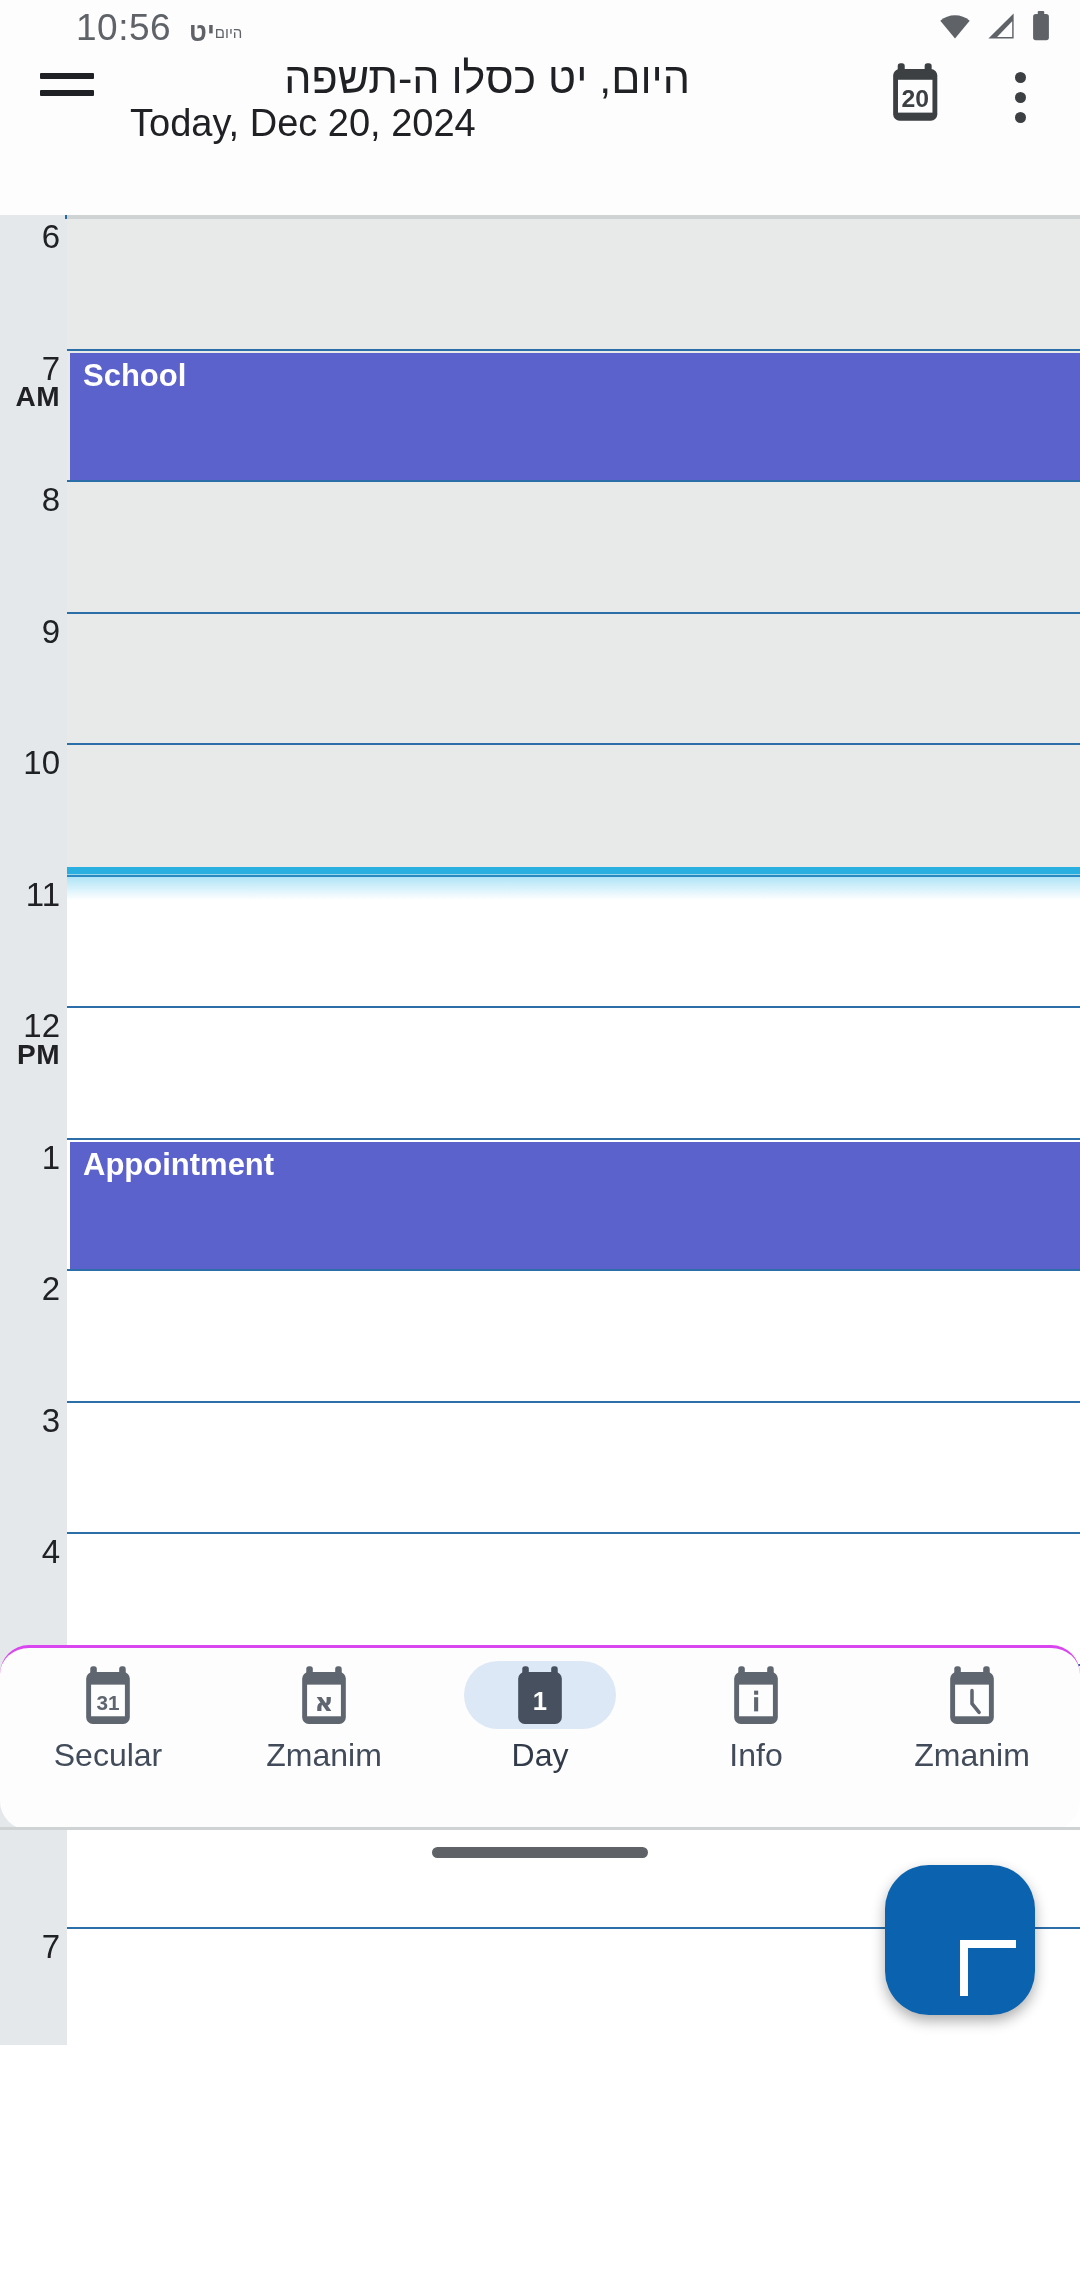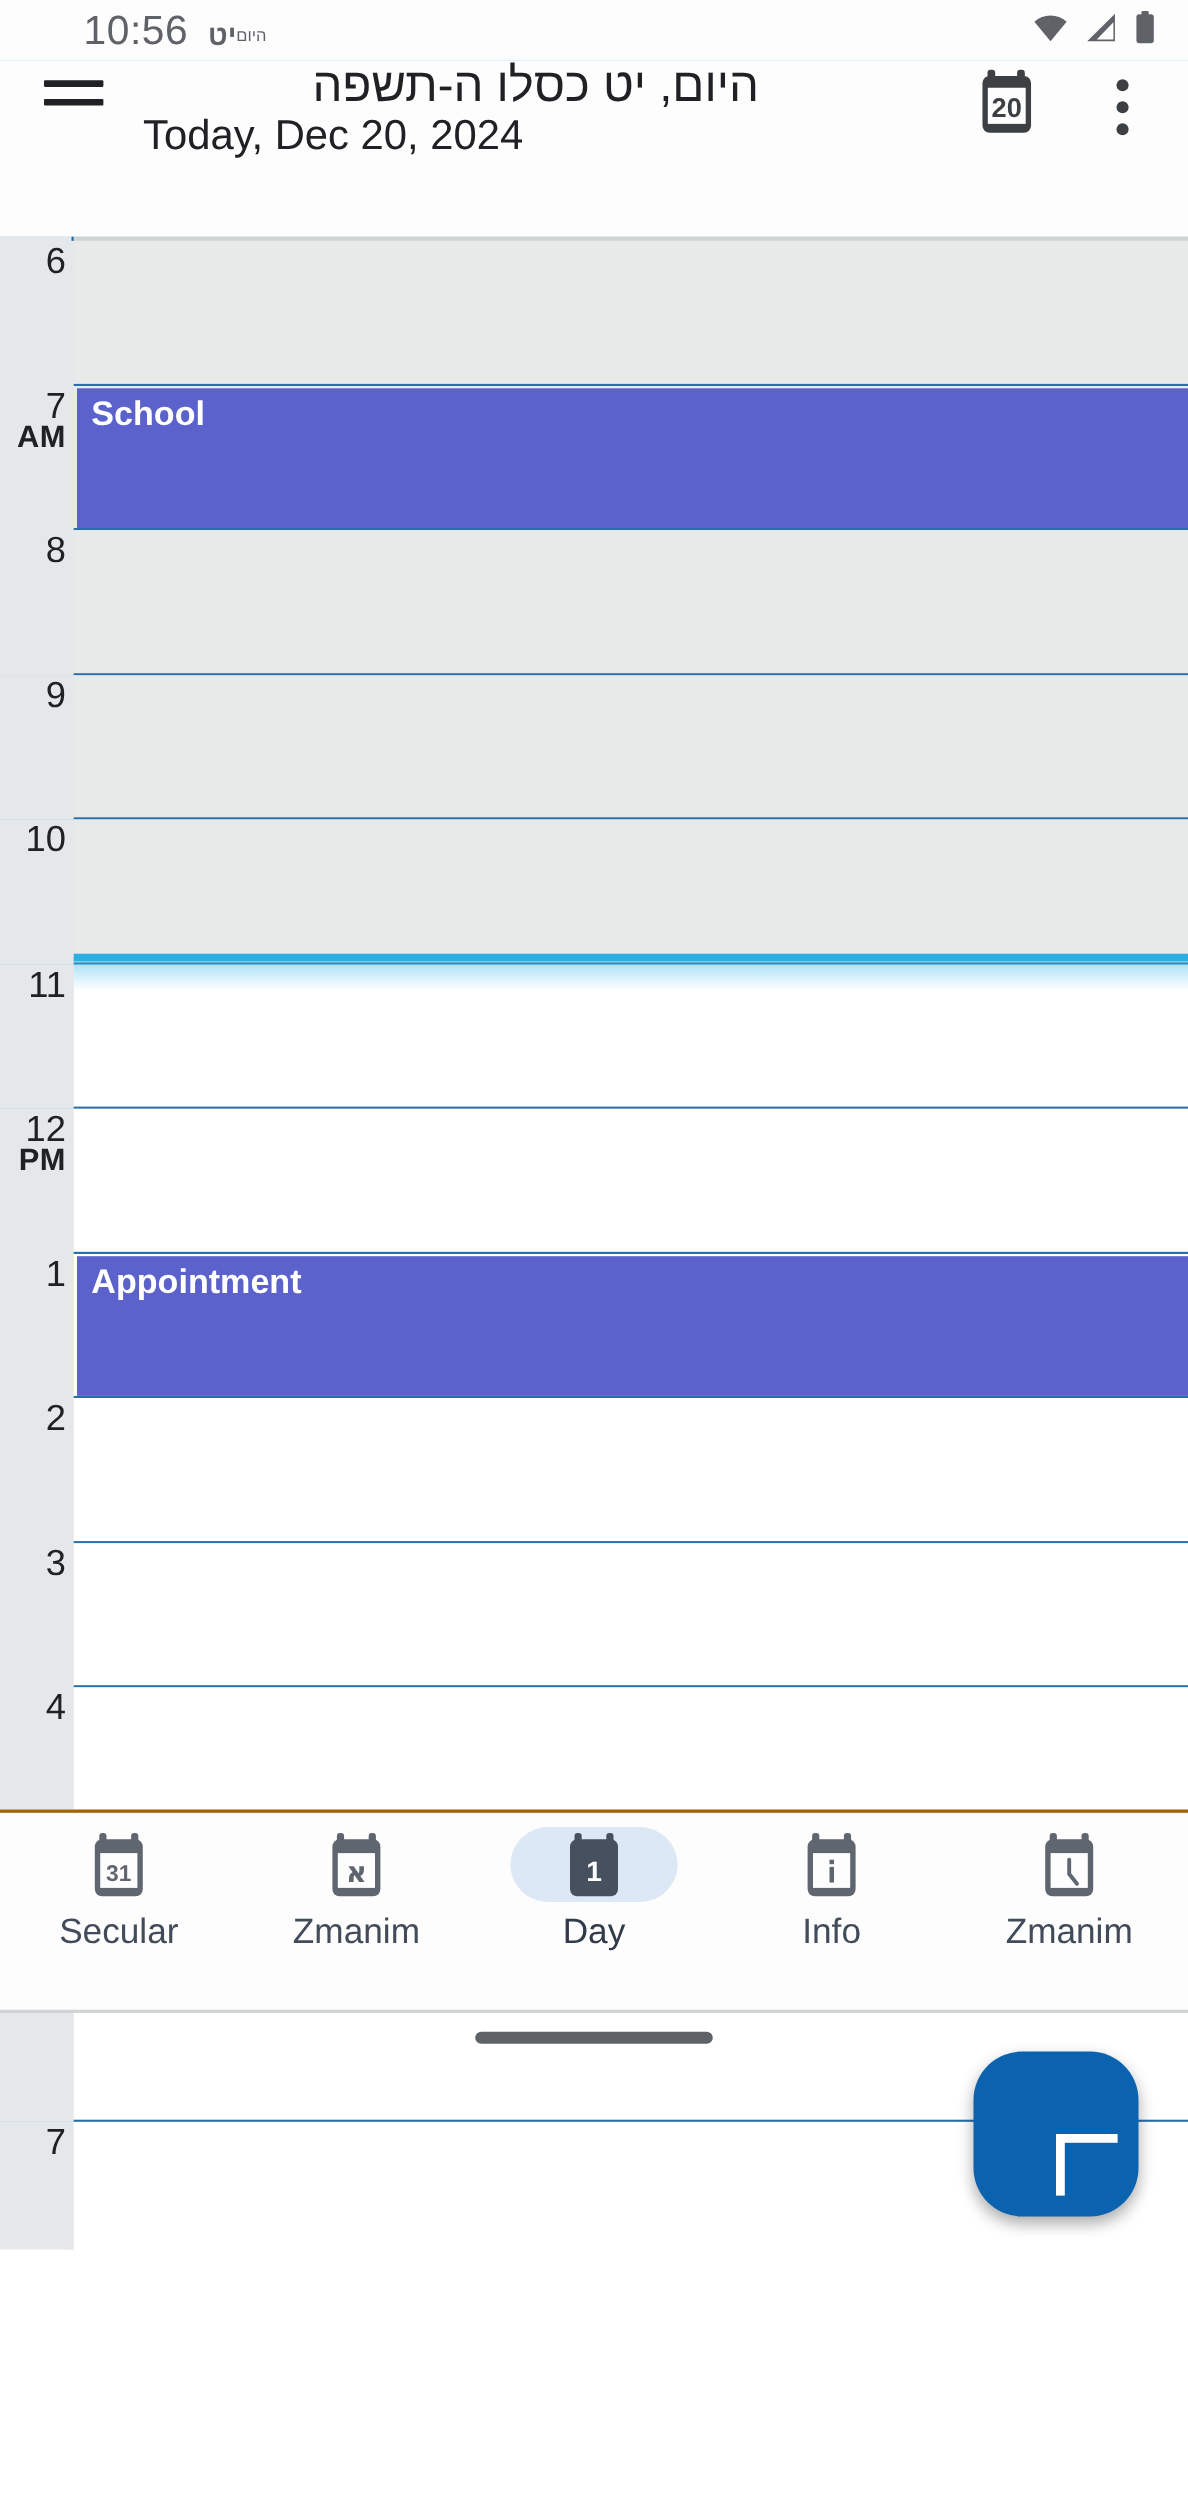--- a/index.html
+++ b/index.html
@@ -2,21 +2,21 @@
 <html><head>
 <meta charset="utf-8">
 <style>
   * { box-sizing: border-box; margin: 0; padding: 0; }
   html, body {
     width: 1080px; height: 2280px;
     font-family: "Liberation Sans", sans-serif;
     background: #ffffff;
     overflow: hidden;
   }
-  #app { position: relative; width: 1080px; height: 1880px; background:#7dd3fc; }
+  #app { position: relative; width: 1080px; height: 1880px; background:#701a75; }
 
   
   .statusbar {
     position: absolute; top: 0; left: 0; width: 1080px; height: 55px;
     background: #fdfdfd;
     display: flex; align-items: center;
   }
   .sb-left { display:flex; align-items:flex-end; margin-left: 76px; gap: 18px; }
   .sb-time { font-size: 37px; color:#5f6368; letter-spacing:0.5px; line-height:1; }
   .sb-heb { display:flex; flex-direction:row; align-items:center; line-height:1; padding-bottom:1px;}
@@ -80,22 +80,22 @@
     position:absolute; width: 150px; height: 150px; border-radius: 44px;
     background:#0b63b0; box-shadow: 0 6px 14px rgba(0,0,0,0.32);
     display:flex; align-items:center; justify-content:center; cursor:pointer;
   }
   .fab .plus-h { position:absolute; width: 56px; height: 8px; background:#fff; }
   .fab .plus-v { position:absolute; width: 8px; height: 56px; background:#fff; }
 
   
   .bottomnav {
     position:absolute; left:0; bottom: 50px; width: 1080px; height: 185px;
-    background:#fdfdfd; border-top: 3px solid #a16207;
-    display:flex; align-items:flex-start;
+    background:#fdfdfd; border-top: 3px solid #d946ef;
+    display:flex; align-items:flex-start;border-radius:29px;
   }
   .navitem { flex:1; height:100%; display:flex; flex-direction:column; align-items:center;
              padding-top: 13px; cursor:pointer; }
   .navicon-wrap { width: 152px; height: 68px; display:flex; align-items:center; justify-content:center;
                   border-radius: 34px; }
   .navitem.selected .navicon-wrap { background:#dce8f5; }
   .navlabel { margin-top: 8px; font-size: 32px; color:#424b5a; }
   .navitem.selected .navlabel { color:#323b49; }
 
   .gesturebar {

